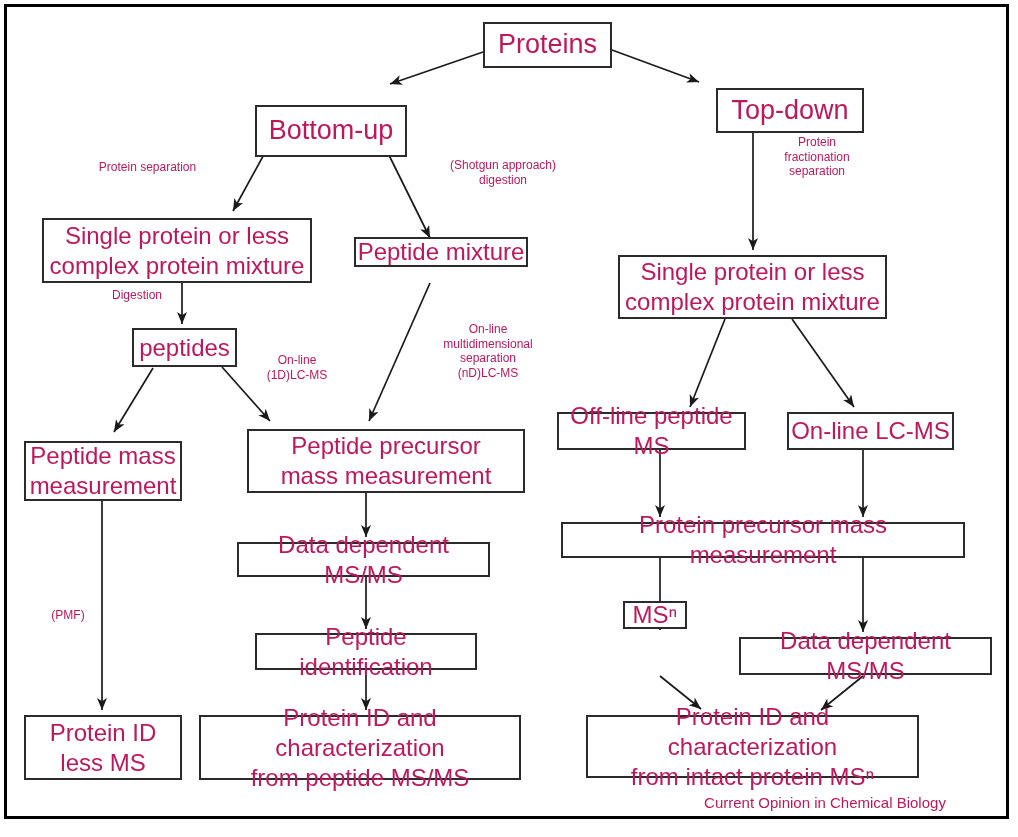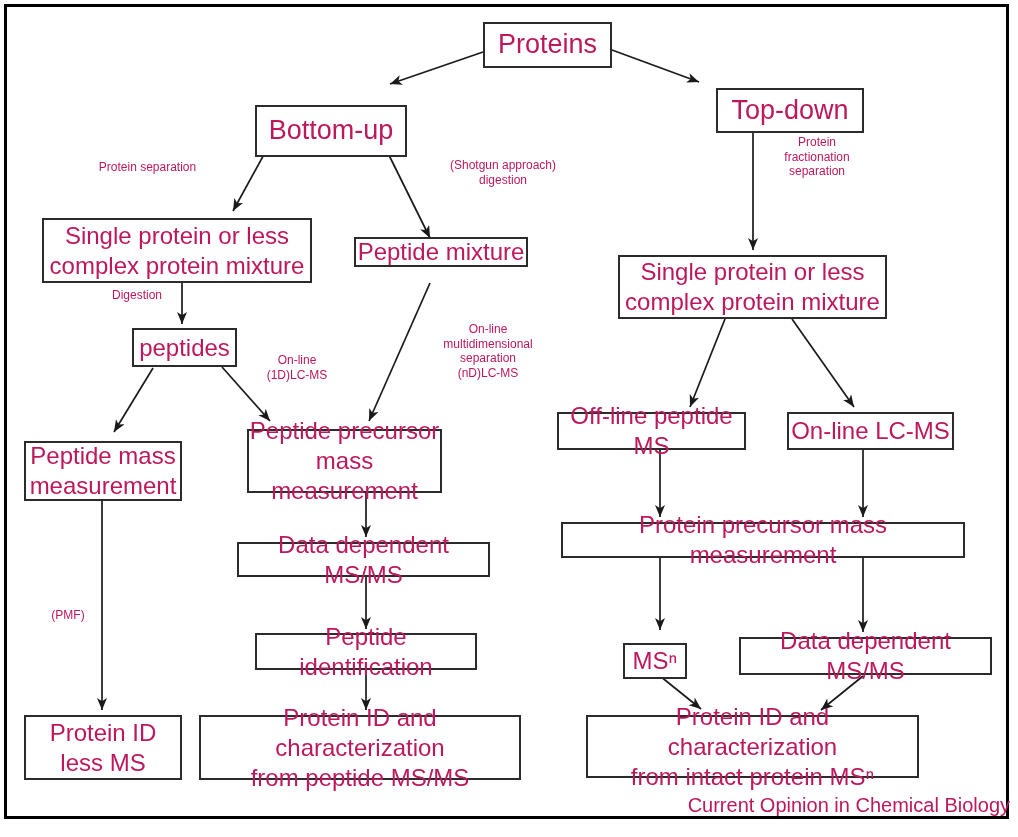--- a/index.html
+++ b/index.html
@@ -37,22 +37,22 @@
   .lbl{
     position:absolute;
     text-align:center;
     white-space:pre-line;
     font-size:12px;
     line-height:1.22;
     z-index:2;
   }
   .caption{
     position:absolute;
-    text-align:right;
-    font-size:20px;
+    text-align:center;
+    font-size:15px;
     z-index:2;
   }
   #arrows{
     position:absolute;left:0;top:0;
     z-index:1;
   }
   #arrows line{stroke:#1a1a1a;stroke-width:1.7;}
 </style>
 </head>
 <body>
@@ -93,28 +93,28 @@
   <div class="node big" style="left:255px;top:105px;width:152px;height:52px">Bottom-up</div>
   <div class="node big" style="left:716px;top:88px;width:148px;height:45px">Top-down</div>
   <div class="node" style="left:42px;top:218px;width:270px;height:65px">Single protein or less
 complex protein mixture</div>
   <div class="node" style="left:354px;top:237px;width:174px;height:30px">Peptide mixture</div>
   <div class="node" style="left:618px;top:255px;width:269px;height:64px">Single protein or less
 complex protein mixture</div>
   <div class="node" style="left:132px;top:328px;width:105px;height:39px">peptides</div>
   <div class="node" style="left:24px;top:441px;width:158px;height:60px">Peptide mass
 measurement</div>
-  <div class="node" style="left:247px;top:429px;width:195px;height:64px">Peptide precursor
+  <div class="node" style="left:247px;top:429px;width:278px;height:64px">Peptide precursor
 mass measurement</div>
   <div class="node" style="left:557px;top:412px;width:189px;height:38px">Off-line peptide MS</div>
   <div class="node" style="left:787px;top:412px;width:167px;height:38px">On-line LC-MS</div>
   <div class="node" style="left:561px;top:522px;width:404px;height:36px">Protein precursor mass measurement</div>
   <div class="node" style="left:237px;top:542px;width:253px;height:35px">Data dependent MS/MS</div>
   <div class="node" style="left:255px;top:633px;width:222px;height:37px">Peptide identification</div>
-  <div class="node" style="left:623px;top:643px;width:64px;height:36px">MSⁿ</div>
+  <div class="node" style="left:623px;top:601px;width:64px;height:28px">MSⁿ</div>
   <div class="node" style="left:739px;top:637px;width:253px;height:38px">Data dependent MS/MS</div>
   <div class="node" style="left:24px;top:715px;width:158px;height:65px">Protein ID
 less MS</div>
   <div class="node" style="left:199px;top:715px;width:322px;height:65px">Protein ID and characterization
 from peptide MS/MS</div>
   <div class="node" style="left:586px;top:715px;width:333px;height:63px">Protein ID and characterization
 from  intact protein MSⁿ</div>
 
   <div class="lbl" style="left:60px;top:160px;width:175px">Protein separation</div>
   <div class="lbl" style="left:403px;top:158px;width:200px">(Shotgun approach)

